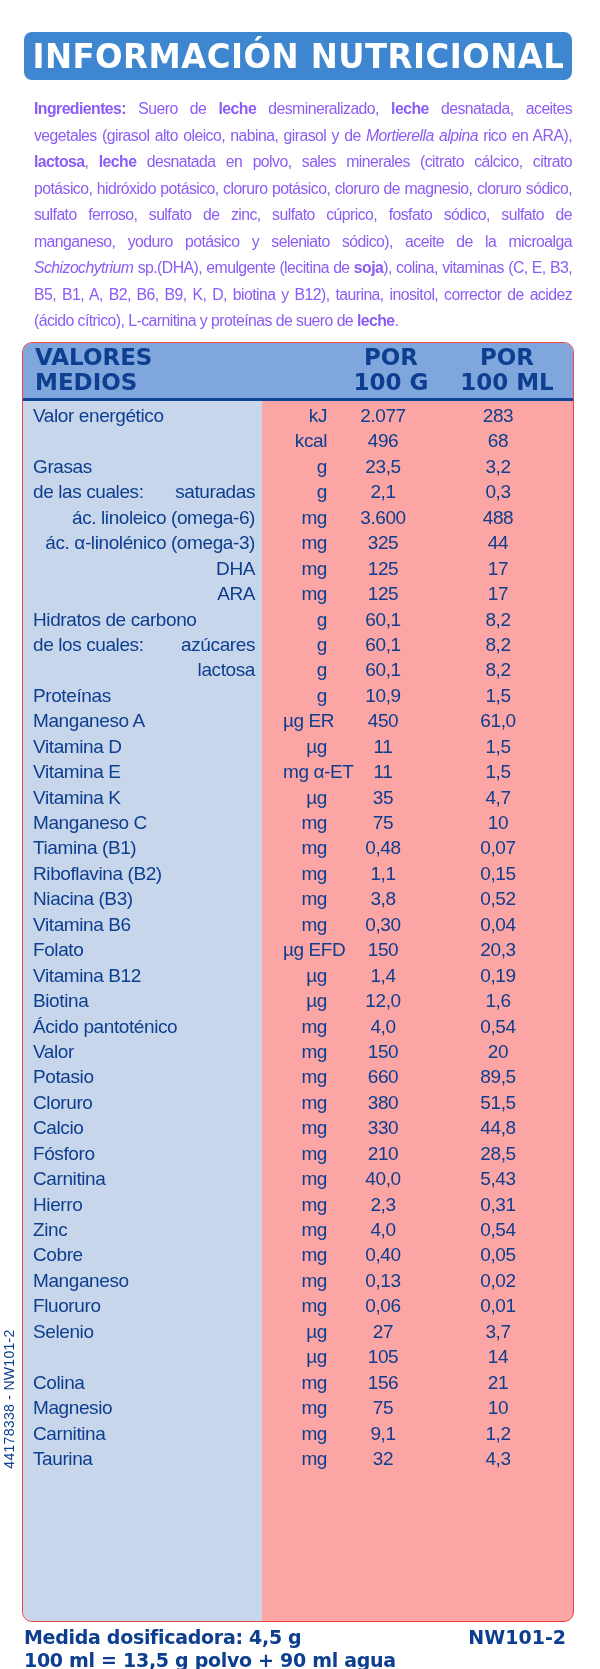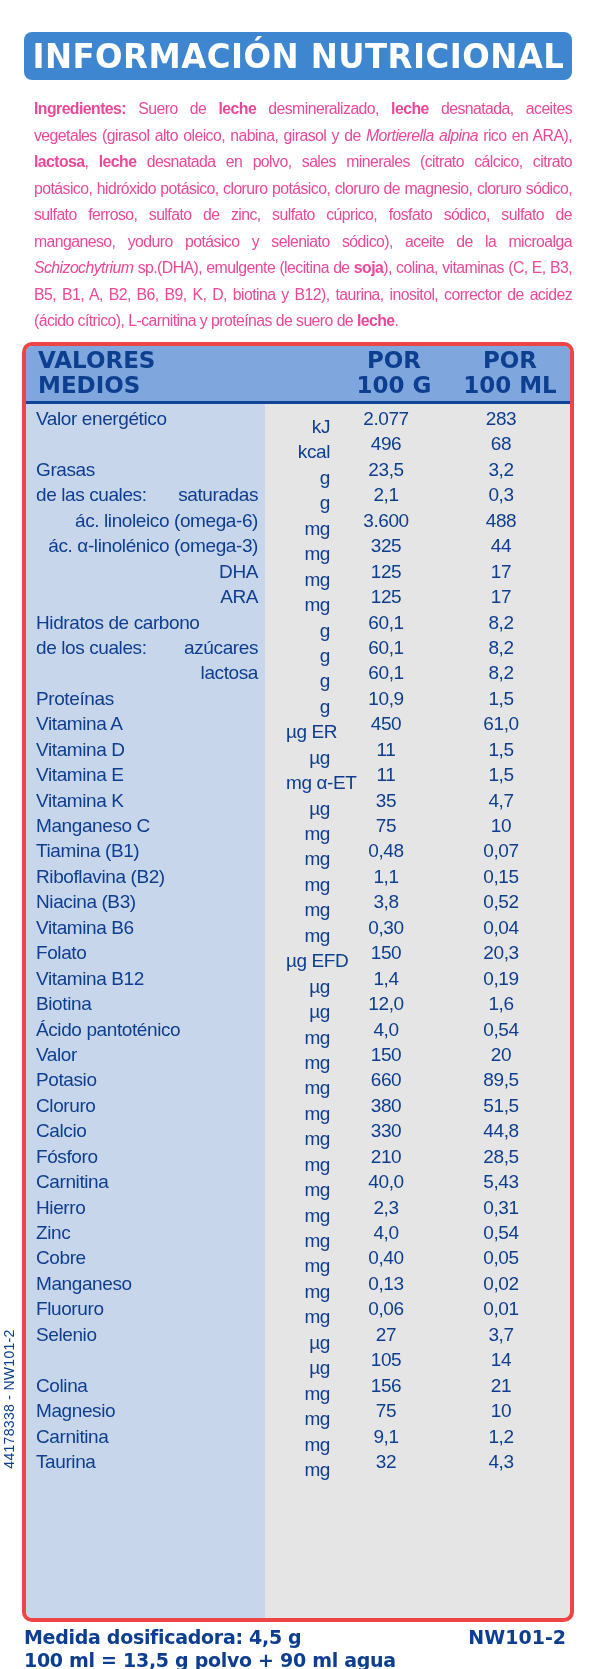--- a/index.html
+++ b/index.html
@@ -3,42 +3,42 @@
 <meta charset="utf-8">
 <style>
   html, body { margin:0; padding:0; }
   body { width:600px; height:1669px; background:#ffffff; position:relative; overflow:hidden;
          font-family:"Liberation Sans", "DejaVu Sans", sans-serif; color:#0d3e8f; }
   .title-bar { position:absolute; left:24px; top:32px; width:548px; height:48px; background:#3e86cf;
                border-radius:8px; display:flex; align-items:center; justify-content:center; }
   .title-bar span { color:#ffffff; font-weight:bold; font-size:33px; letter-spacing:0.5px;
                     font-family:"DejaVu Sans", sans-serif; transform:scaleX(0.98); }
   .ingredients { position:absolute; left:34px; top:96px; width:538px; font-family:"Liberation Sans", sans-serif;
-                 font-size:15.8px; line-height:26.5px; letter-spacing:-0.55px; text-align:justify; color:#ec4899;
+                 font-size:15.8px; line-height:26.5px; letter-spacing:-0.55px; text-align:justify; color:#8b5cf6;
                  transform-origin:left top; }
   .ingredients b { font-weight:bold; }
   .ingredients i { font-style:italic; }
-  .table-box { position:absolute; left:22px; top:342px; width:552px; height:1280px; border:4px solid #ef4444;
-               border-radius:10px; box-sizing:border-box; background:#e5e5e5; overflow:hidden; }
+  .table-box { position:absolute; left:22px; top:342px; width:552px; height:1280px; border:1px solid #ef4444;
+               border-radius:10px; box-sizing:border-box; background:#fca5a5; overflow:hidden; }
   .table-head { position:absolute; left:0; top:0; width:100%; height:58px; background:#7fa7dd;
                 border-bottom:3px solid #0f4596; box-sizing:border-box; }
   .head-label { position:absolute; left:12px; top:2px; font-family:"DejaVu Sans", sans-serif; font-weight:bold;
                 font-size:23px; line-height:25px; color:#0d3e8f; }
   .head-col { position:absolute; top:2px; font-family:"DejaVu Sans", sans-serif; font-weight:bold; font-size:23px;
               line-height:25px; text-align:center; color:#0d3e8f; }
   .head-col.c1 { left:318px; width:100px; }
   .head-col.c2 { left:420px; width:128px; }
   .name-bg { position:absolute; left:0; top:58px; width:239px; bottom:0; background:#c8d6eb; }
   .rows { position:absolute; left:0; top:60px; width:100%; }
   .row { position:relative; height:25.45px; font-family:"Liberation Sans", sans-serif; font-size:19px;
          line-height:25px; color:#0d3e8f; letter-spacing:-0.4px; }
   .row .nm { position:absolute; left:10px; width:222px; white-space:nowrap; }
   .row .nm.right { text-align:right; }
   .row .nm.split { display:flex; justify-content:space-between; }
-  .row .un { position:absolute; left:258px; width:46px; text-align:right; white-space:nowrap;margin-top:8px; }
+  .row .un { position:absolute; left:258px; width:46px; text-align:right; white-space:nowrap; }
   .row .un.wide { width:auto; text-align:left; left:260px; }
   .row .v1 { position:absolute; left:330px; width:60px; text-align:center; }
   .row .v2 { position:absolute; left:440px; width:70px; text-align:center; }
   .footer { position:absolute; left:24px; top:1626px; font-family:"DejaVu Sans", sans-serif; font-weight:bold;
             font-size:19px; line-height:23px; color:#0d3e8f; letter-spacing:-0.3px; }
   .footer-code { position:absolute; right:34px; top:1626px; font-family:"DejaVu Sans", sans-serif; font-weight:bold;
                  font-size:19px; line-height:23px; color:#0d3e8f; }
   .side-code { position:absolute; left:-60px; top:1390px; width:140px; height:18px; transform:rotate(-90deg);
                font-family:"Liberation Sans", sans-serif; font-size:14px; color:#0d3e8f; text-align:center;
                letter-spacing:0.3px; }
@@ -143,21 +143,21 @@
         <div class="v1">60,1</div>
         <div class="v2">8,2</div>
       </div>
       <div class="row">
         <div class="nm">Proteínas</div>
         <div class="un">g</div>
         <div class="v1">10,9</div>
         <div class="v2">1,5</div>
       </div>
       <div class="row">
-        <div class="nm">Vitamina A</div>
+        <div class="nm">Manganeso A</div>
         <div class="un wide">µg ER</div>
         <div class="v1">450</div>
         <div class="v2">61,0</div>
       </div>
       <div class="row">
         <div class="nm">Vitamina D</div>
         <div class="un">µg</div>
         <div class="v1">11</div>
         <div class="v2">1,5</div>
       </div>

